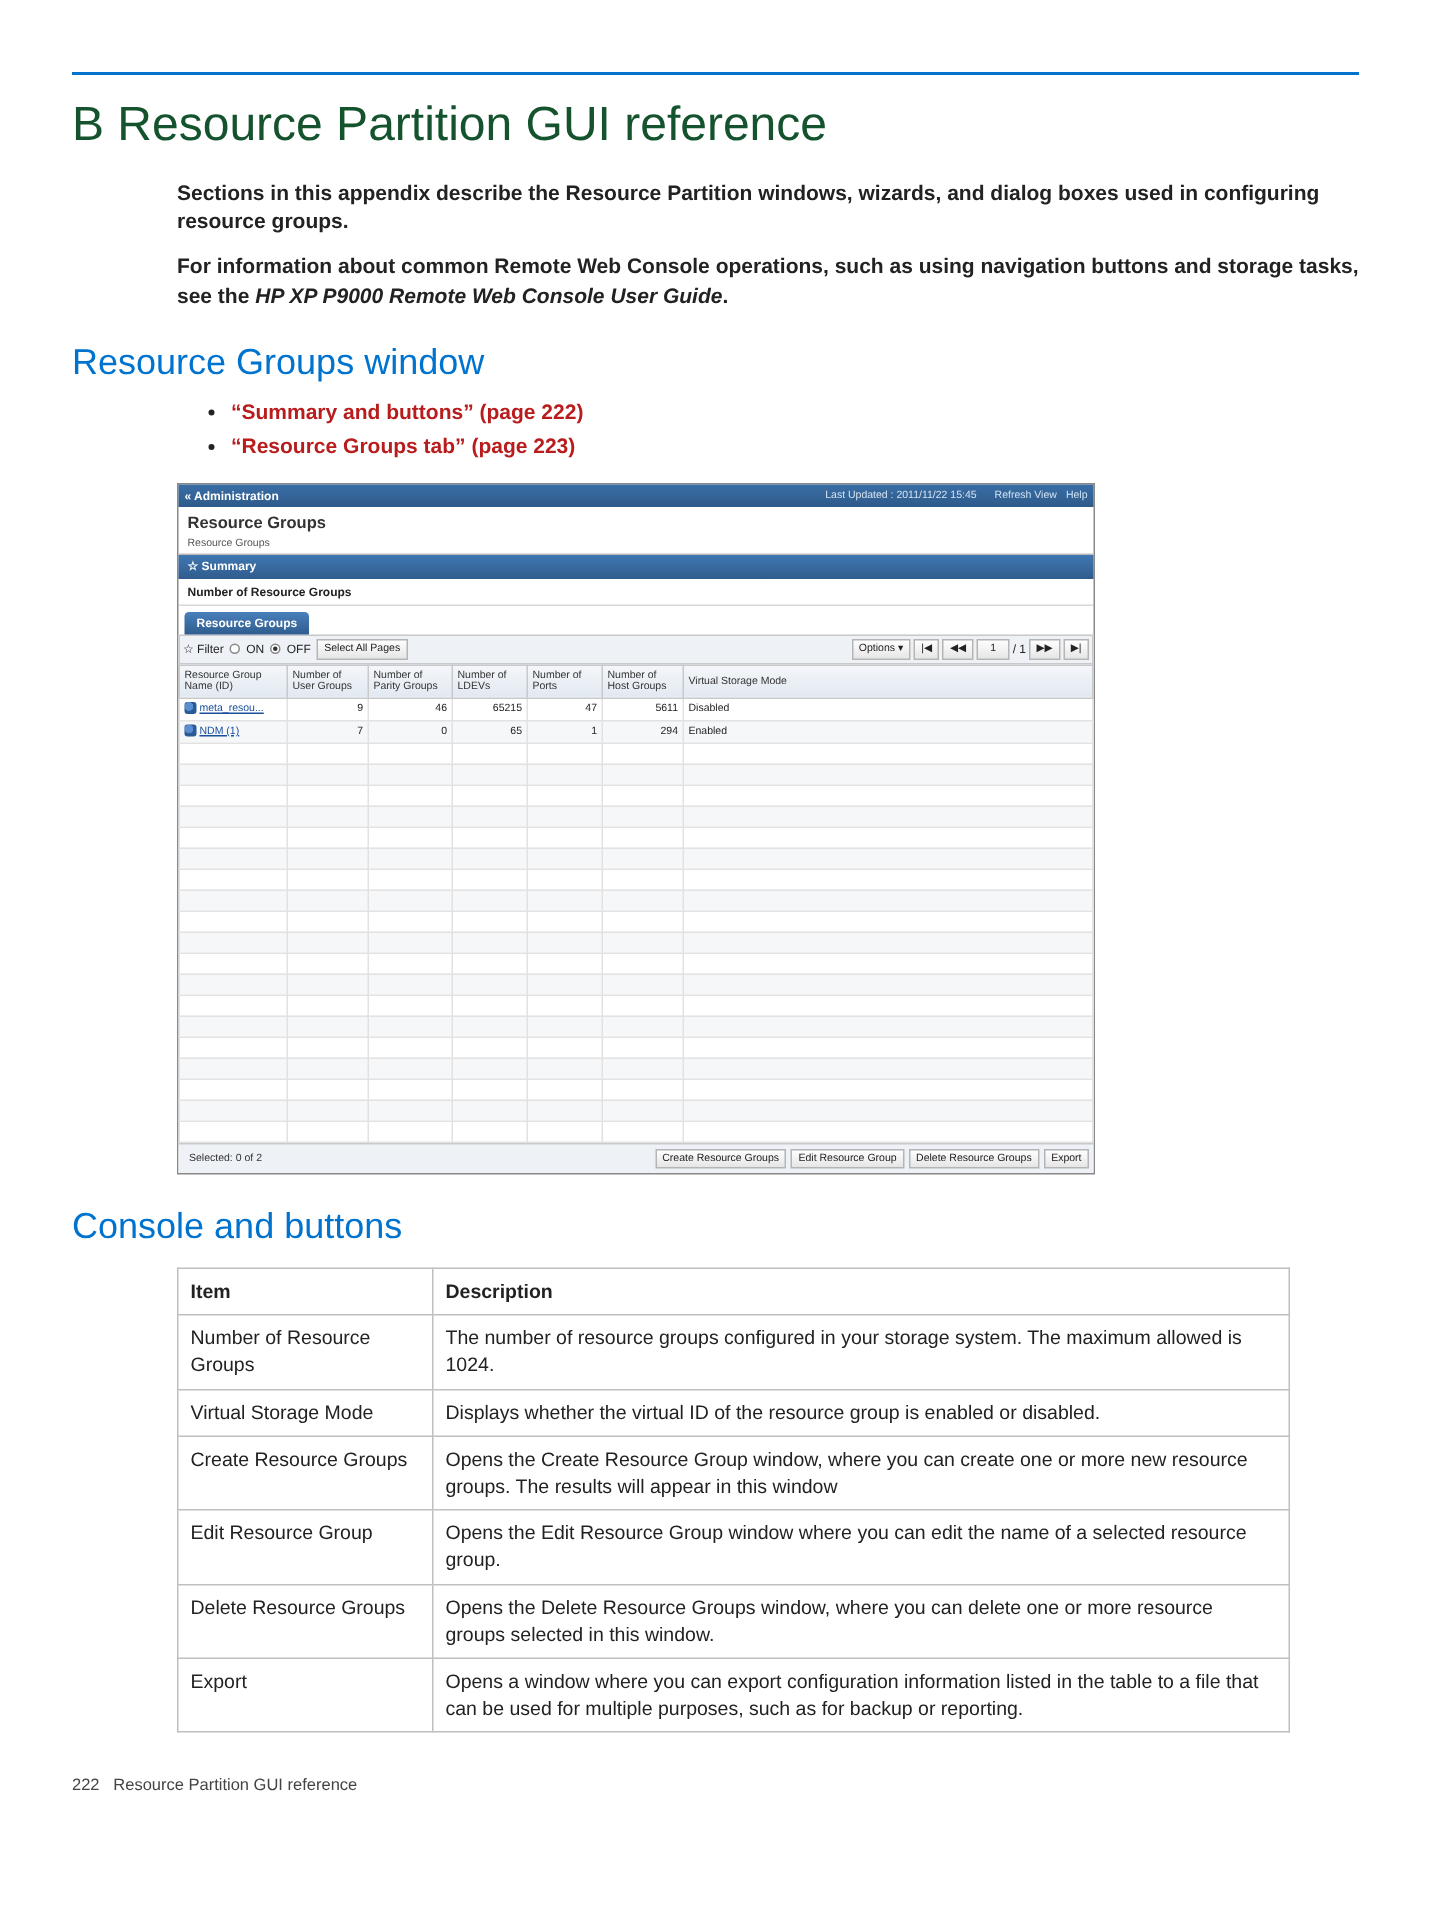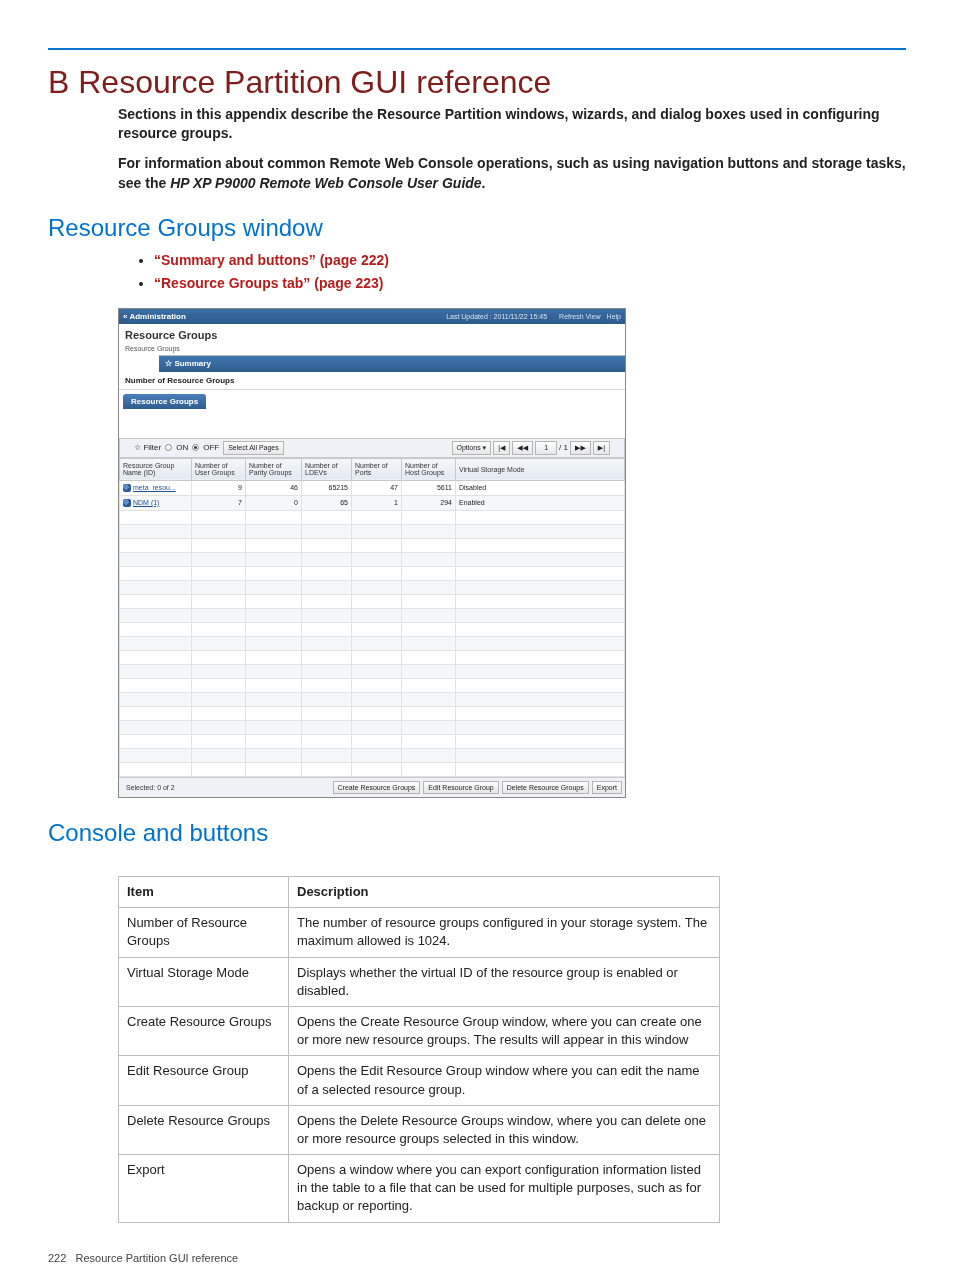--- a/index.html
+++ b/index.html
@@ -10,40 +10,41 @@
     width: 954px;
     padding: 48px 48px 20px 48px;
     font-size: 14px;
     line-height: 1.4;
   }
   .top-rule { border-top: 2px solid #0073cf; height: 0; margin-bottom: 10px; }
   h1 {
     font-family: "Segoe UI Light", "Helvetica Neue", Arial, sans-serif;
     font-weight: 300;
     font-size: 32px;
-    color: #7f1d1d;
+    color: #14532d;
+    margin-bottom: 14px;
   }
   h2 {
     font-family: "Segoe UI Light", "Helvetica Neue", Arial, sans-serif;
     font-weight: 300;
     font-size: 24px;
     color: #0073cf;
     margin: 18px 0 6px 0;
   }
   .body-indent { margin-left: 70px; font-weight: bold; }
   .body-indent p { margin-bottom: 10px; }
   em.ref { font-style: italic; }
   ul.links { list-style: disc; margin-left: 36px; margin-top: 4px; margin-bottom: 14px; }
   ul.links li { color: #222; margin: 4px 0; }
   ul.links li span { color: #b91c1c; }
 
   
   .mock {
     margin-left: 70px;
-    width: 508px;
+    width: 612px;
     border: 1px solid #888;
     font-size: 8px;
     background: #fff;
     color: #222;
   }
   .mock .titlebar {
     background: linear-gradient(#3a6ea6, #2e5a8a);
     color: #fff;
     display: flex;
     align-items: center;
@@ -55,43 +56,41 @@
   .mock .panel-head { padding: 4px 6px 2px 6px; }
   .mock .panel-head .pt { font-weight: bold; font-size: 11px; color: #333; }
   .mock .panel-head .bc { font-size: 7px; color: #555; }
   .mock .sect {
     background: linear-gradient(#4077b2,#2f5c8e);
     color: #fff;
     font-weight: bold;
     font-size: 8px;
     padding: 2px 6px;
     border-top: 1px solid #bbb;
-    margin-left: 40px;
   }
   .mock .sumrow { display: flex; font-size: 8px; border-bottom: 1px solid #d8d8d8;}
   .mock .sumrow .c1 { width: 290px; padding: 3px 6px; font-weight: bold; }
   .mock .sumrow .c2 { flex:1; padding: 3px 6px; border-left:1px solid #d8d8d8;}
   .mock .tabrow { padding: 4px 0 0 4px; }
   .mock .tabbtn {
     display: inline-block;
     background: linear-gradient(#4a80bb,#2f5c8e);
     color:#fff;
     padding: 2px 8px;
     border-radius: 3px 3px 0 0;
     font-size: 8px;
     font-weight: bold;
   }
   .mock .toolbar {
     display: flex;
     align-items: center;
     background: #eef2f6;
     border: 1px solid #c9c9c9;
-    padding: 2px 14px;
+    padding: 2px 2px;
     gap: 3px;
-    margin-top: 29px;
   }
   .mock .tool-left { display:flex; align-items:center; gap:4px; flex:1; }
   .mock .tool-right { display:flex; align-items:center; gap:2px; }
   .mock .minibtn {
     border: 1px solid #b5b5b5;
     background: linear-gradient(#fefefe,#e6e6e6);
     padding: 1px 4px;
     font-size: 7px;
     cursor:pointer;
   }
@@ -121,23 +120,23 @@
     display:flex; align-items:center;
     background:#eef2f6; border-top:1px solid #c9c9c9;
     padding: 3px 3px; gap:3px;
   }
   .mock .footer .fl { flex:1; font-size:7px; color:#333; padding-left:4px;}
 
   
   table.desc {
     margin-left: 70px;
     border-collapse: collapse;
-    width: 602px;
+    width: 742px;
     font-size: 13px;
-    margin-top: 26px;
+    margin-top: 10px;
   }
   table.desc th, table.desc td {
     border: 1px solid #bfbfbf;
     padding: 6px 8px;
     text-align:left;
     vertical-align: top;
   }
   table.desc th { font-weight: bold; }
   table.desc th:first-child, table.desc td:first-child { width: 170px; }
 

